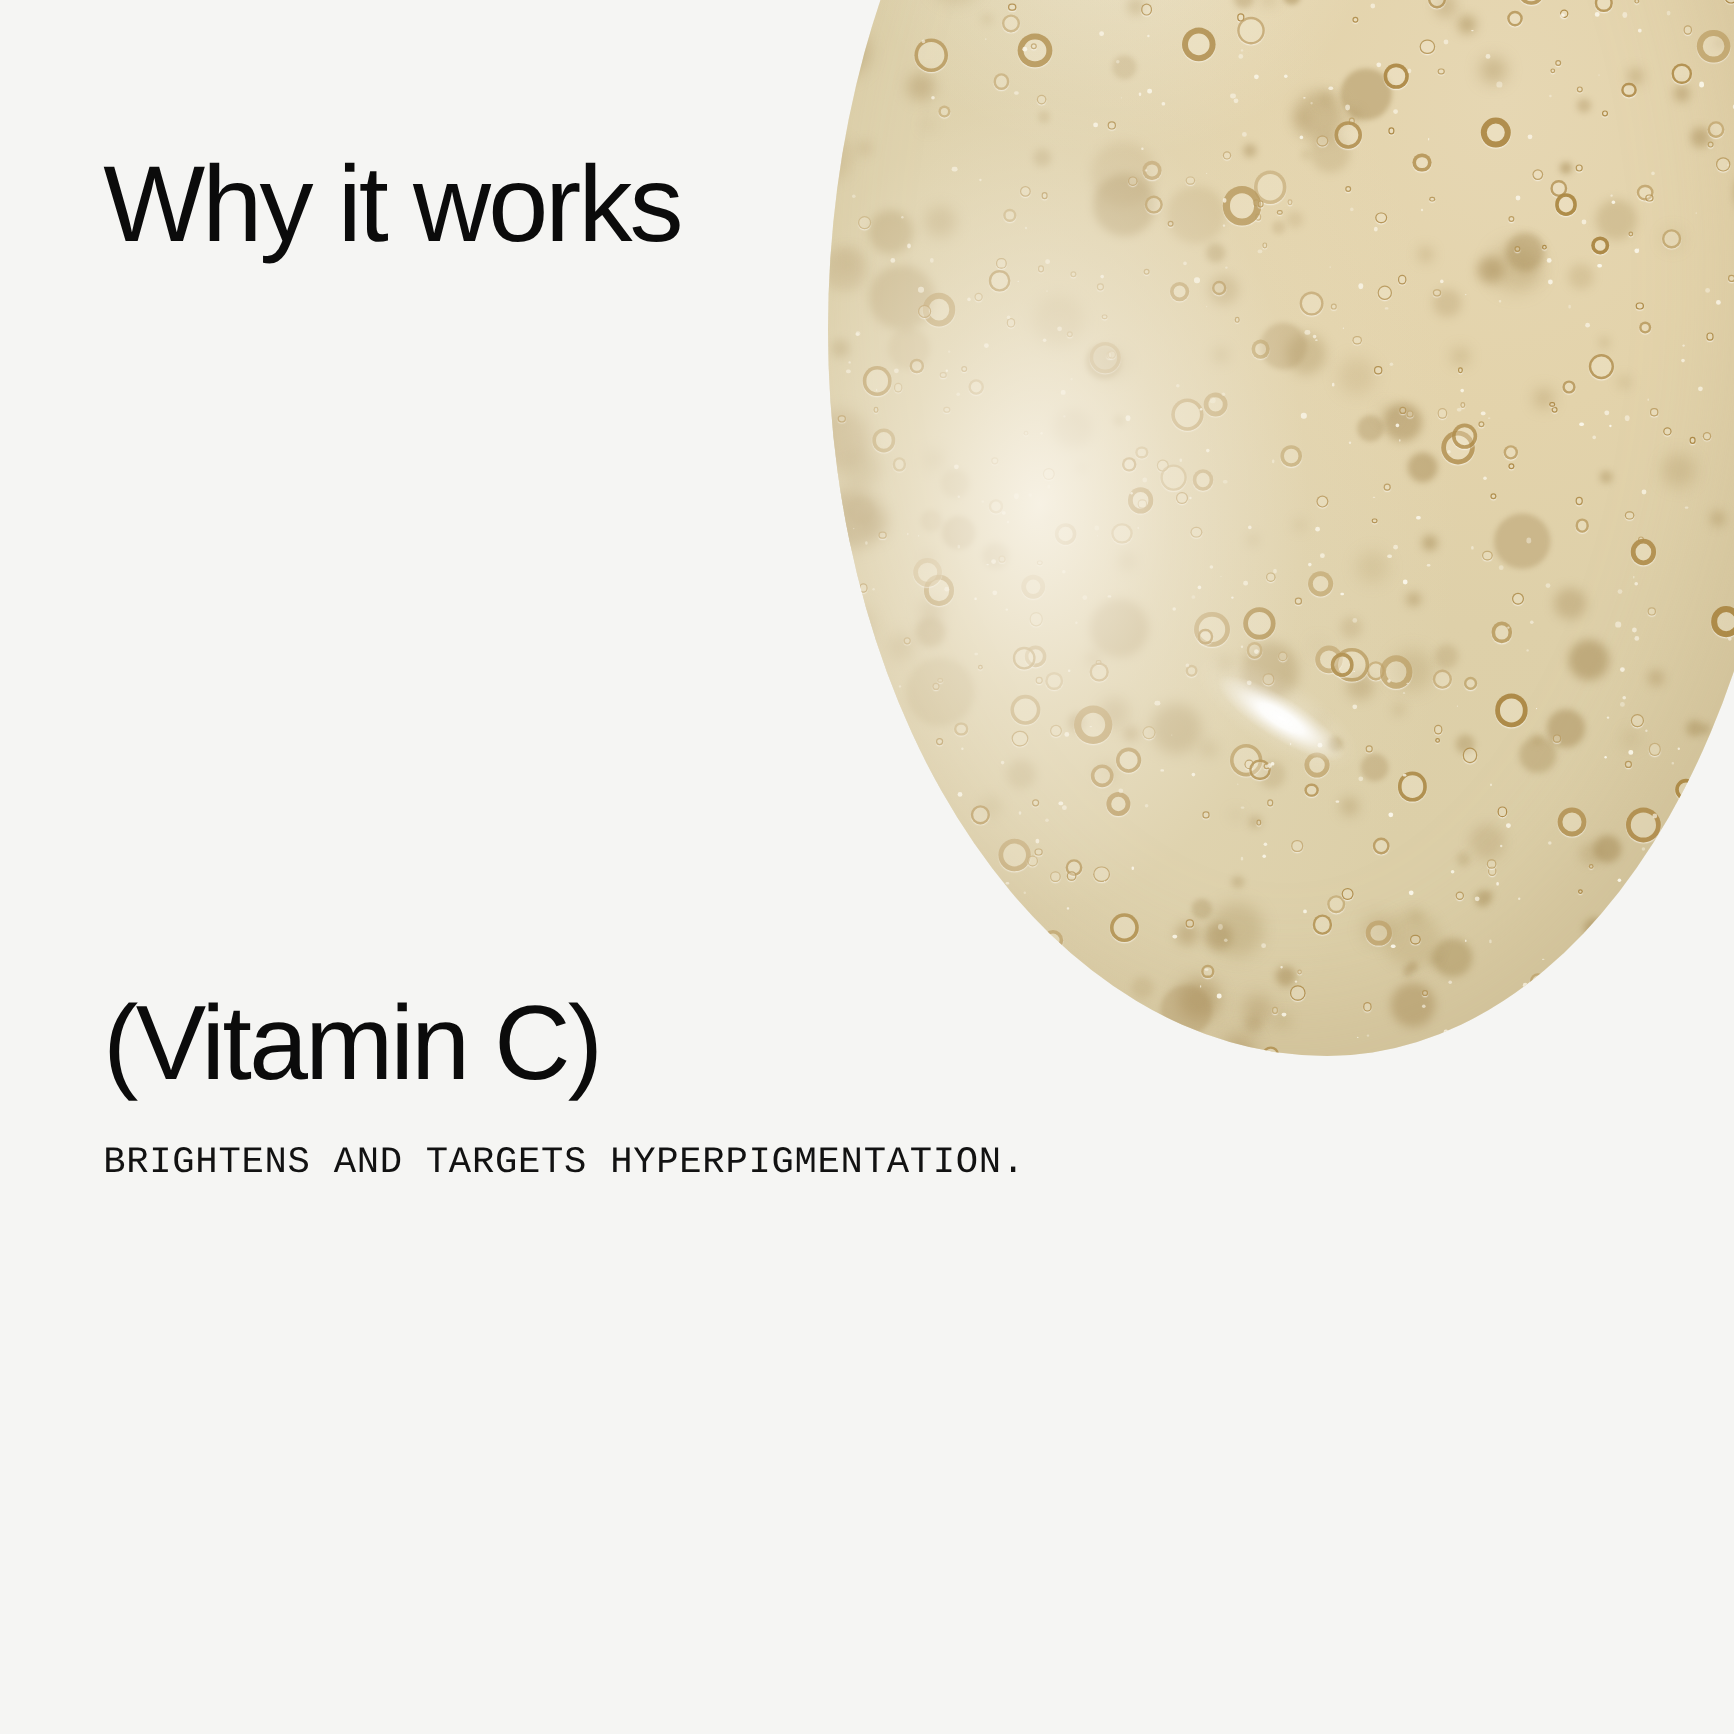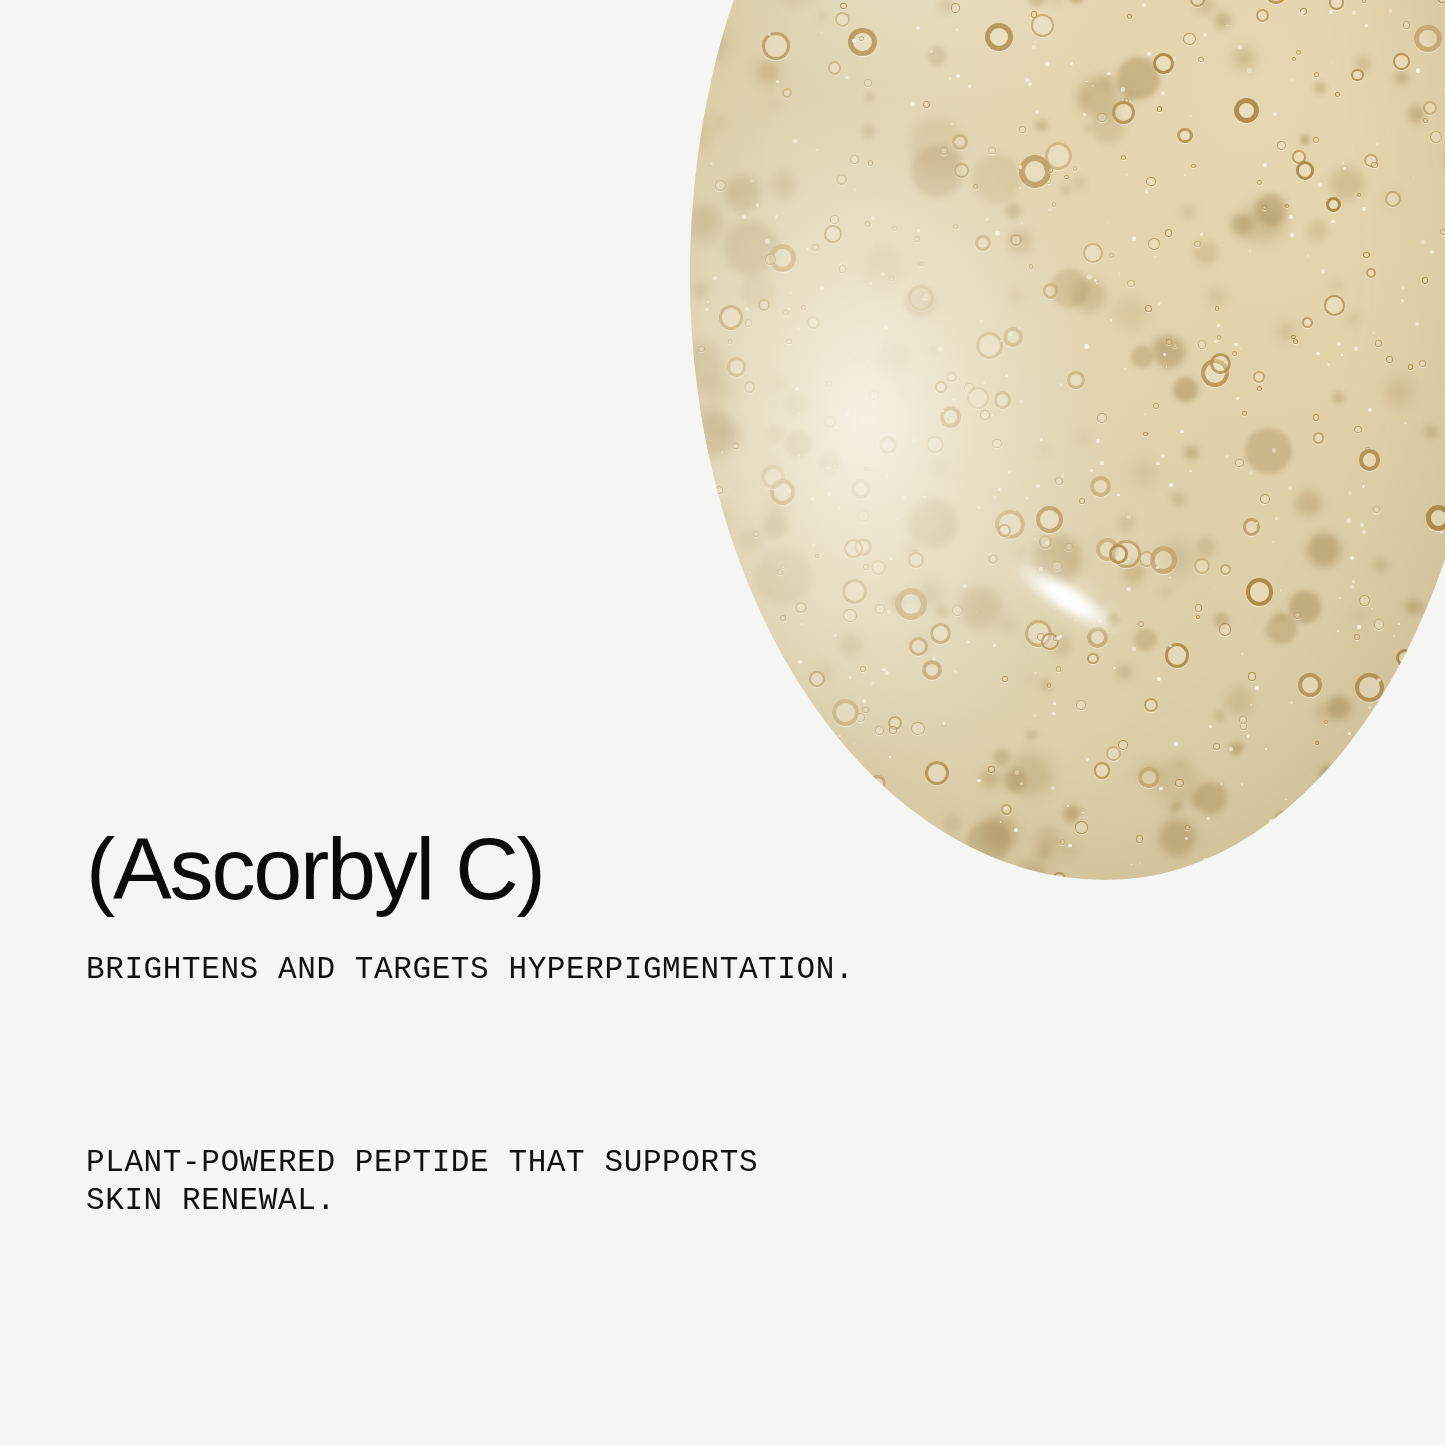--- a/index.html
+++ b/index.html
@@ -1001,24 +1001,23 @@
         <i class="speck" style="left:326.8px;top:810.3px;width:1.2px;height:1.2px;background:rgba(253,250,240,0.50)"></i>
         <i class="speck" style="left:703.2px;top:965.4px;width:1.6px;height:1.6px;background:rgba(253,250,240,0.41)"></i>
         <i class="speck" style="left:84.6px;top:545.3px;width:3.3px;height:3.3px;background:rgba(253,250,240,0.51)"></i>
         <i class="speck" style="left:344.1px;top:867.8px;width:2.3px;height:2.3px;background:rgba(253,250,240,0.58)"></i>
       </div>
     <div class="serum-rim"></div>
     <div class="glint-tail"></div>
     <div class="glint"></div>
   </div>
 
+  <h1 class="page-title">Why it works</h1>
 
   <div class="ing-block ing-1">
-    <h2 class="ing-name"><br><span>(Ascorbyl C)</span></h2>
+    <h2 class="ing-name"><br><span>(Vitamin C)</span></h2>
     <p class="ing-desc">BRIGHTENS AND TARGETS HYPERPIGMENTATION.</p>
   </div>
 
   <div class="ing-block ing-2">
-    <p class="ing-desc">PLANT-POWERED PEPTIDE THAT SUPPORTS
-SKIN RENEWAL.</p>
   </div>
 
 </div>
 
 </body></html>

